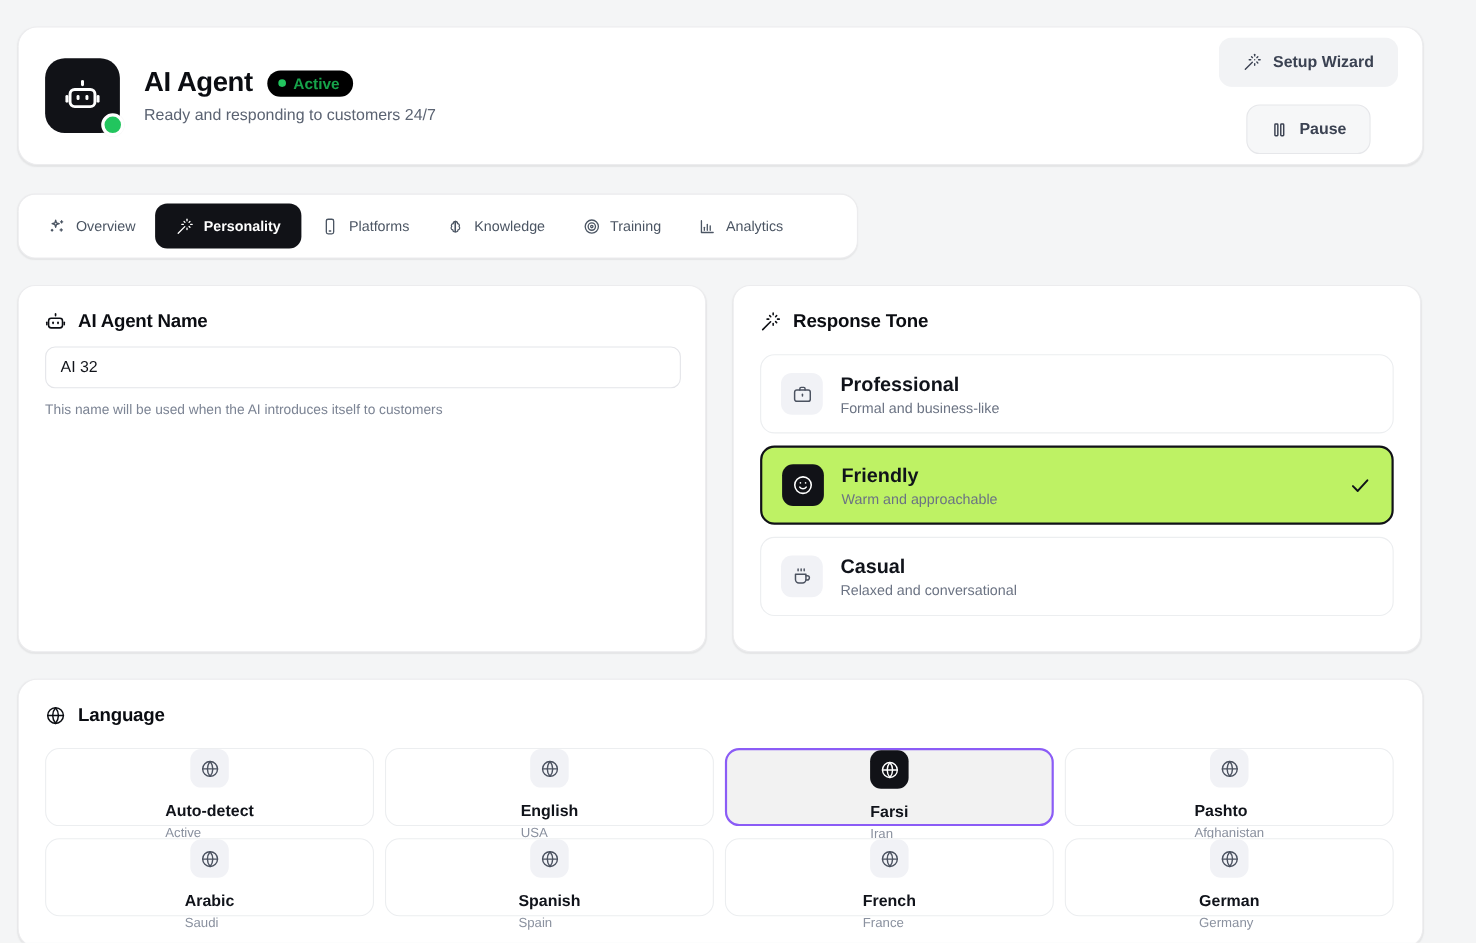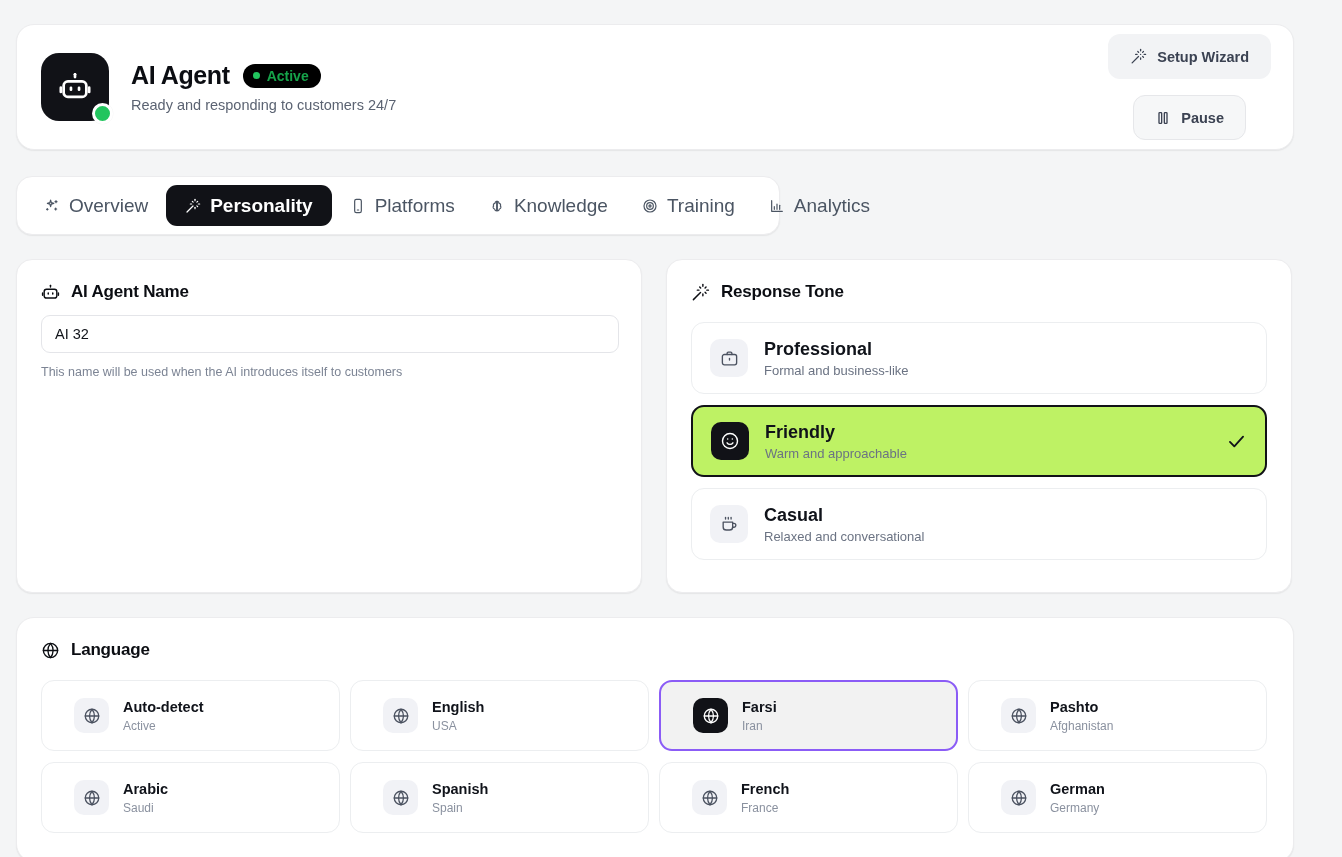--- a/index.html
+++ b/index.html
@@ -130,21 +130,21 @@
     padding: 0 11px;
     gap: 2px;
   }
   .tab {
     display: inline-flex;
     align-items: center;
     gap: 9px;
     height: 41px;
     padding: 0 16px;
     border-radius: 11px;
-    font-size: 19px;
+    font-size: 13px;
     font-weight: 500;
     color: #4b5563;
     background: transparent;
     border: none;
     cursor: pointer;
     white-space: nowrap;
     justify-content: flex-end;
   }
   .tab.active {
     background: #111217;
@@ -242,25 +242,26 @@
     margin-top: 20px;
     display: grid;
     grid-template-columns: repeat(4, 299px);
     gap: 11px 10px;
   }
   .lang-option {
     display: flex;
     align-items: center;
     gap: 14px;
     height: 71px;
-    padding: 0 32px;
+    padding: 0 0;
     border: 1px solid #eceef0;
     border-radius: 13px;
     background: #ffffff;
     cursor: pointer;
+    flex-direction: column;
   }
   .lang-option.selected {
     background: #f2f2f2;
     border: 2px solid #8b5cf6;
   }
   .lang-icon {
     width: 35px; height: 35px;
     border-radius: 10px;
     background: #f1f2f6;
     color: #4b5260;

